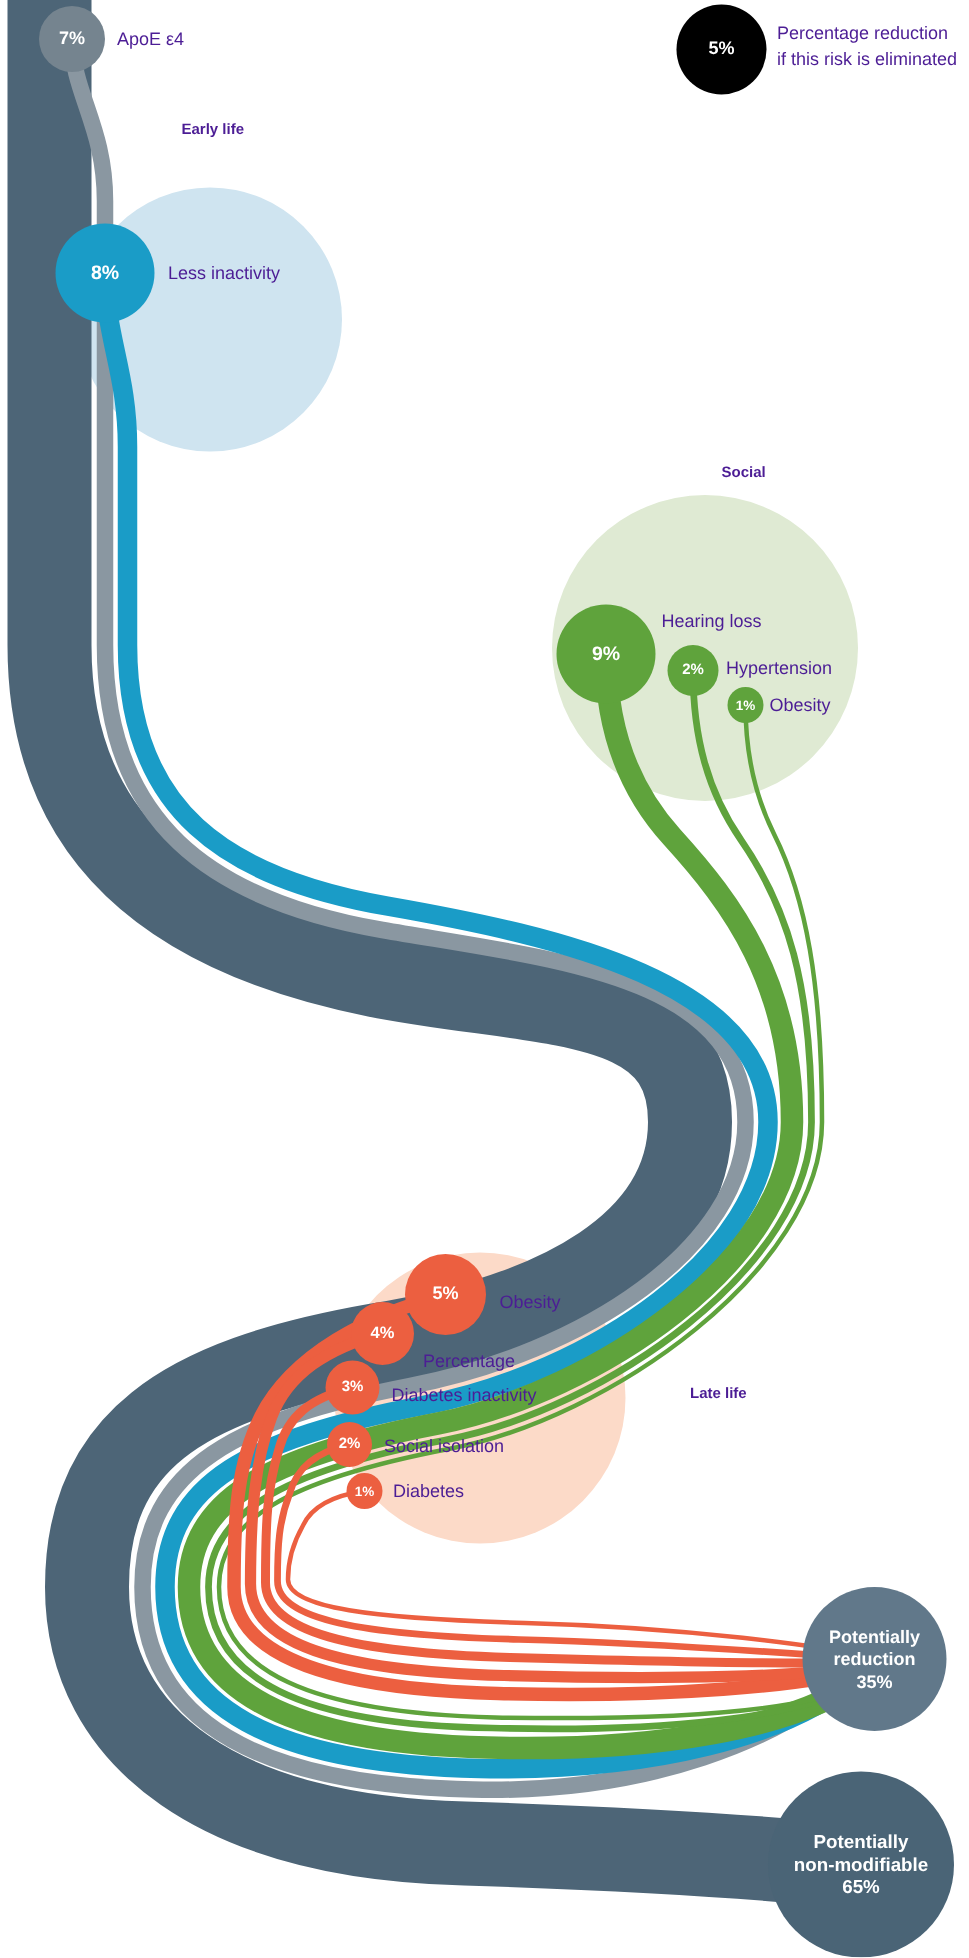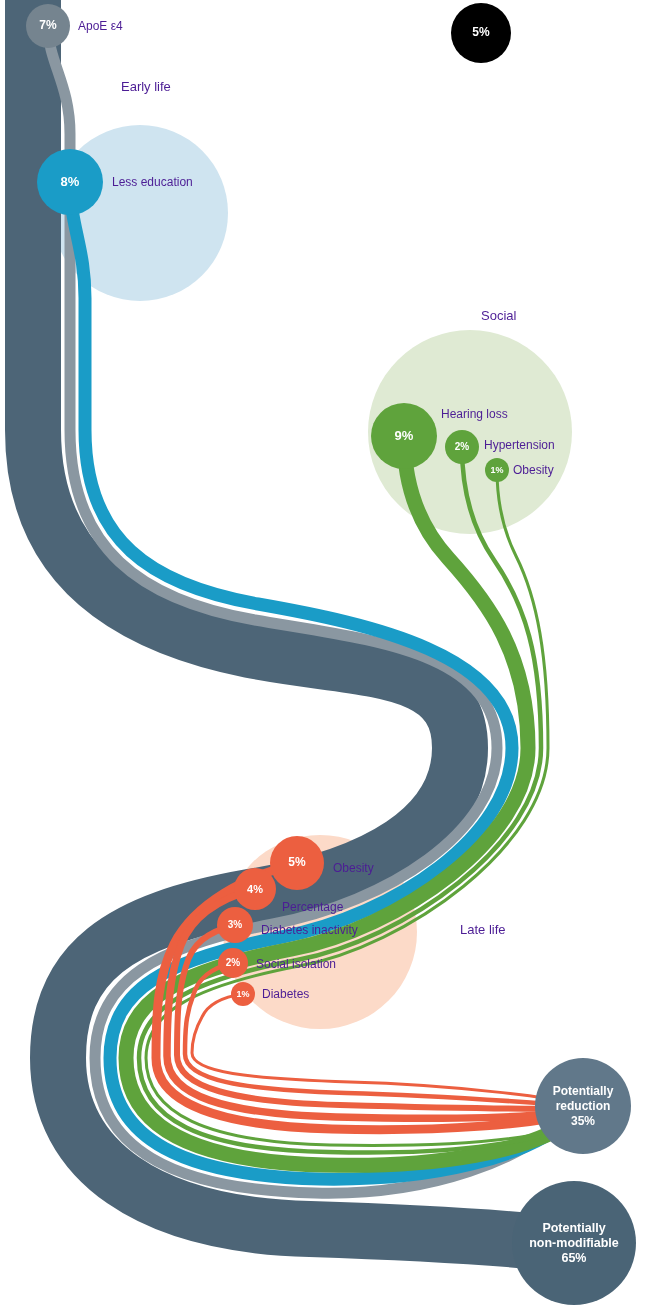--- a/index.html
+++ b/index.html
@@ -12,21 +12,21 @@
   .p-dark{stroke:#4d6577;}
   .p-gray{stroke:#8a97a1;}
   .p-blue{stroke:#1a9cc7;}
   .p-green{stroke:#5fa33c;}
   .p-orange{stroke:#ec5f40;}
   .bubble{
     position:absolute;border-radius:50%;display:flex;align-items:center;justify-content:center;
     color:#ffffff;font-weight:bold;text-align:center;line-height:1.15;
   }
   .lbl{position:absolute;font-size:12px;color:#4c1d95;white-space:nowrap;line-height:16px;}
-  .hdr{font-weight:normal;font-size:13px;padding-left:33px;}
+  .hdr{font-weight:bold;font-size:10px;padding-left:33px;}
   .legend-text div{line-height:17px;}
   .outcome div{line-height:15px;}
 </style>
 </head>
 <body>
 
 <div class="canvas">
 
   <svg class="flow-svg" width="646" height="1305" viewBox="0 0 646 1305">
 
@@ -99,23 +99,27 @@
   <div class="bubble outcome" style="left:512px;top:1181px;width:124px;height:124px;background:#4a6476;font-size:12.5px">
     <div>
       <div>Potentially</div>
       <div>non-modifiable</div>
       <div>65%</div>
     </div>
   </div>
 
   <div class="lbl" style="left:78px;top:18px">ApoE ε4</div>
 
+  <div class="lbl legend-text" style="left:518px;top:14px">
+    <div>Percentage reduction</div>
+    <div>if this risk is eliminated</div>
+  </div>
 
   <div class="lbl hdr" style="left:88px;top:79px">Early life</div>
-  <div class="lbl" style="left:112px;top:174px">Less education</div>
+  <div class="lbl" style="left:112px;top:174px">Less inactivity</div>
 
   <div class="lbl hdr" style="left:448px;top:308px">Social</div>
   <div class="lbl" style="left:441px;top:406px">Hearing loss</div>
   <div class="lbl" style="left:484px;top:437px">Hypertension</div>
   <div class="lbl" style="left:513px;top:462px">Obesity</div>
 
   <div class="lbl hdr" style="left:427px;top:922px">Late life</div>
   <div class="lbl" style="left:333px;top:860px">Obesity</div>
   <div class="lbl" style="left:282px;top:899px">Percentage</div>
   <div class="lbl" style="left:261px;top:922px">Diabetes inactivity</div>

